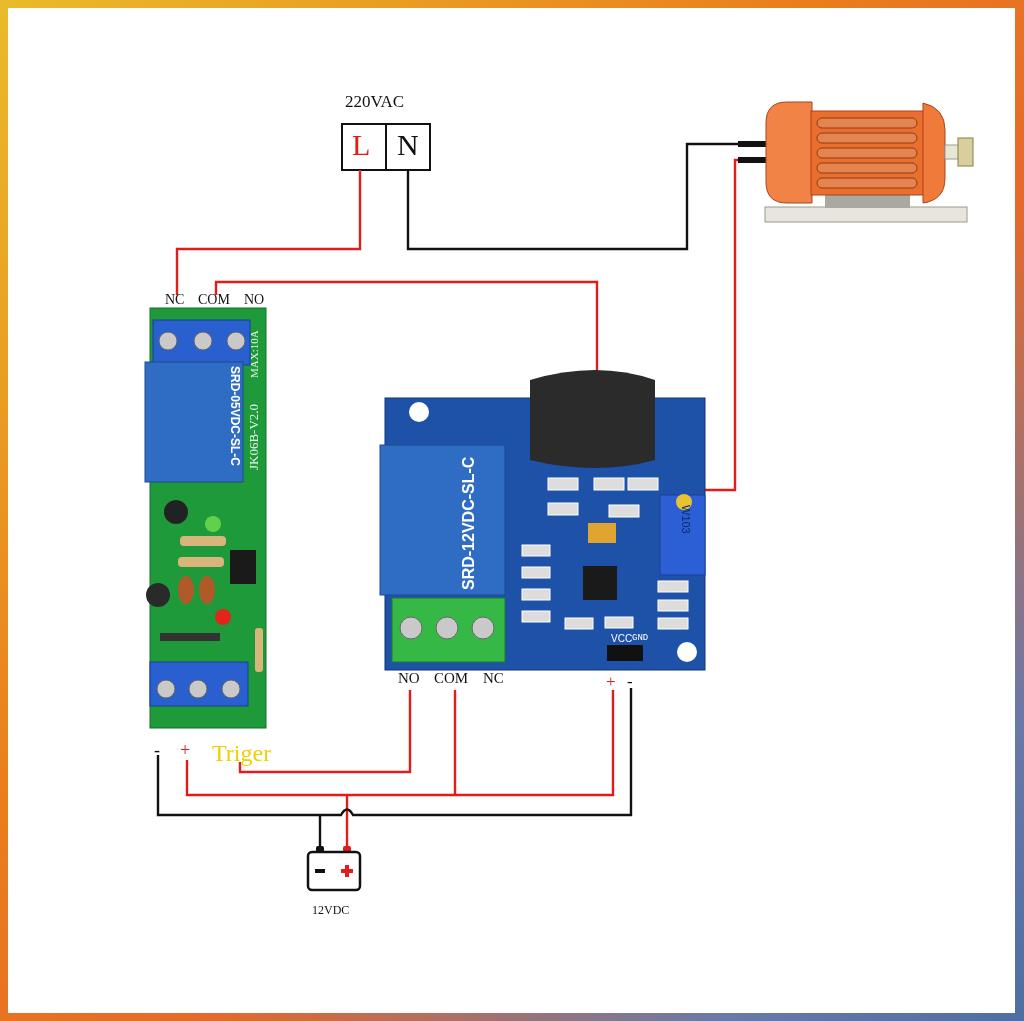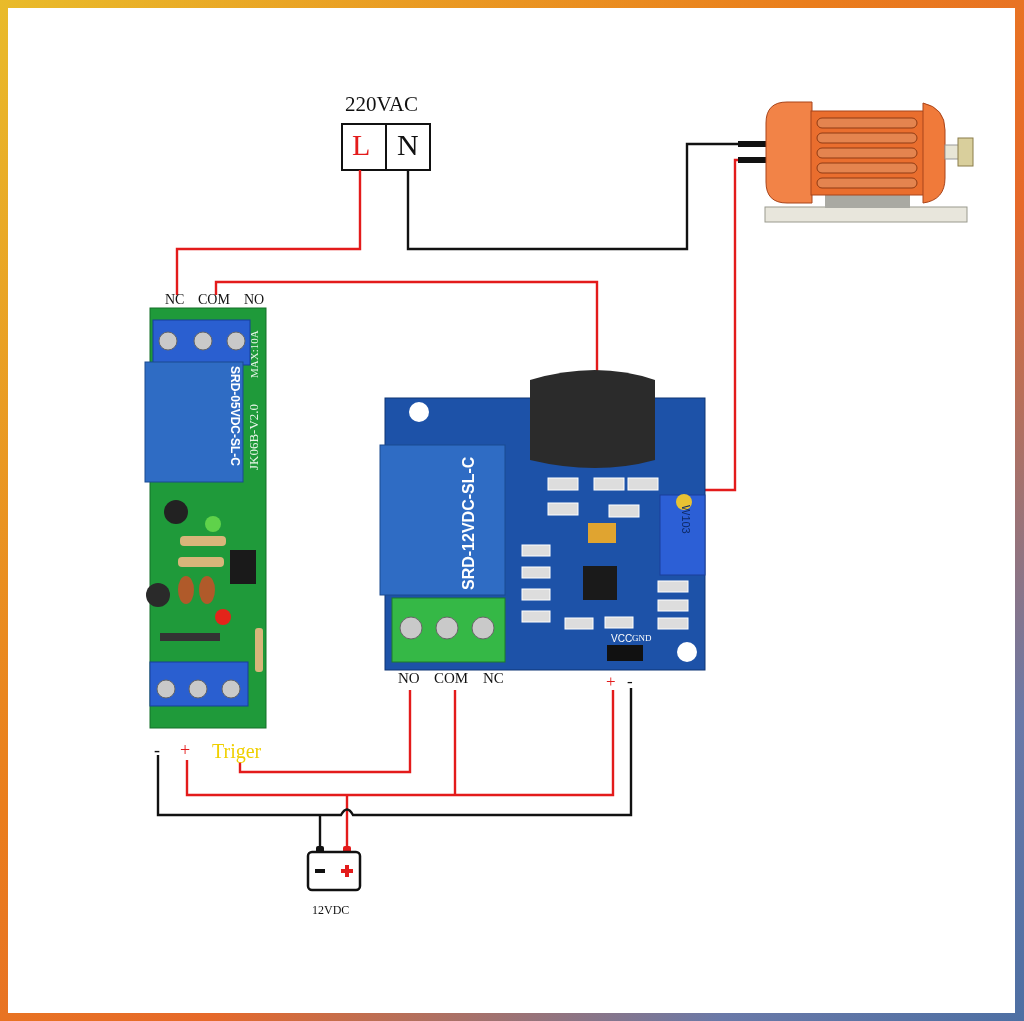--- a/index.html
+++ b/index.html
@@ -131,39 +131,39 @@
   <g>
     <rect x="316" y="846" width="8" height="8" rx="2" fill="#111"></rect>
     <rect x="343" y="846" width="8" height="8" rx="2" fill="#e31b1b"></rect>
     <rect x="308" y="852" width="52" height="38" rx="4" fill="#fff" stroke="#111" stroke-width="2.5"></rect>
     <rect x="315" y="869" width="10" height="4" fill="#111"></rect>
     <rect x="341" y="869" width="12" height="4" fill="#e31b1b"></rect>
     <rect x="345" y="865" width="4" height="12" fill="#e31b1b"></rect>
   </g>
 </svg>
 
-<div class="lbl" style="left:345px;top:92px;font-size:21px;color:#111;">220VAC</div>
+<div class="lbl" style="left:345px;top:92px;font-size:17px;color:#111;">220VAC</div>
 <div class="lbl" style="left:352px;top:128px;font-size:30px;color:#e31b1b;">L</div>
 <div class="lbl" style="left:397px;top:128px;font-size:30px;color:#111;">N</div>
 
 <div class="lbl" style="left:165px;top:292px;font-size:14px;color:#111;">NC</div>
 <div class="lbl" style="left:198px;top:292px;font-size:14px;color:#111;">COM</div>
 <div class="lbl" style="left:244px;top:292px;font-size:14px;color:#111;">NO</div>
 
 <div class="lbl" style="left:248px;top:335px;font-size:11px;color:#e8f5e8;transform:rotate(-90deg);transform-origin:left top;top:378px;">MAX:10A</div>
 <div class="lbl" style="left:246px;top:470px;font-size:13px;color:#e8f5e8;transform:rotate(-90deg);transform-origin:left top;">JK06B-V2.0</div>
 <div class="lbl" style="left:150px;top:474px;font-size:12px;color:#fff;transform:rotate(90deg);transform-origin:left top;left:242px;top:366px;font-family:'Liberation Sans',sans-serif;font-weight:bold;">SRD-05VDC-SL-C</div>
 
 <div class="lbl" style="left:154px;top:740px;font-size:18px;color:#111;">-</div>
 <div class="lbl" style="left:180px;top:740px;font-size:18px;color:#e31b1b;">+</div>
-<div class="lbl" style="left:212px;top:740px;font-size:20px;color:#f0d000;">Triger</div>
+<div class="lbl" style="left:212px;top:740px;font-size:24px;color:#f0d000;">Triger</div>
 
 <div class="lbl" style="left:398px;top:670px;font-size:15px;color:#111;">NO</div>
 <div class="lbl" style="left:434px;top:670px;font-size:15px;color:#111;">COM</div>
 <div class="lbl" style="left:483px;top:670px;font-size:15px;color:#111;">NC</div>
 <div class="lbl" style="left:606px;top:672px;font-size:17px;color:#e31b1b;">+</div>
 <div class="lbl" style="left:627px;top:672px;font-size:17px;color:#111;">-</div>
 <div class="lbl" style="left:611px;top:633px;font-size:10px;color:#fff;font-family:'Liberation Sans',sans-serif;">VCC</div>
-<div class="lbl" style="left:632px;top:633px;font-size:9px;color:#fff;font-family:Liberation Serif, serif;">GND</div>
+<div class="lbl" style="left:632px;top:633px;font-size:9px;color:#fff;font-family:Liberation Mono, monospace;">GND</div>
 <div class="lbl" style="left:397px;top:438px;font-size:16px;color:#fff;transform:rotate(-90deg);transform-origin:left top;top:590px;left:460px;font-family:'Liberation Sans',sans-serif;font-weight:bold;">SRD-12VDC-SL-C</div>
 <div class="lbl" style="left:692px;top:505px;font-size:11px;color:#0e2a66;transform:rotate(90deg);transform-origin:left top;font-family:'Liberation Sans',sans-serif;">W103</div>
 
 <div class="lbl" style="left:312px;top:903px;font-size:12px;color:#111;">12VDC</div>
 
 </body></html>

